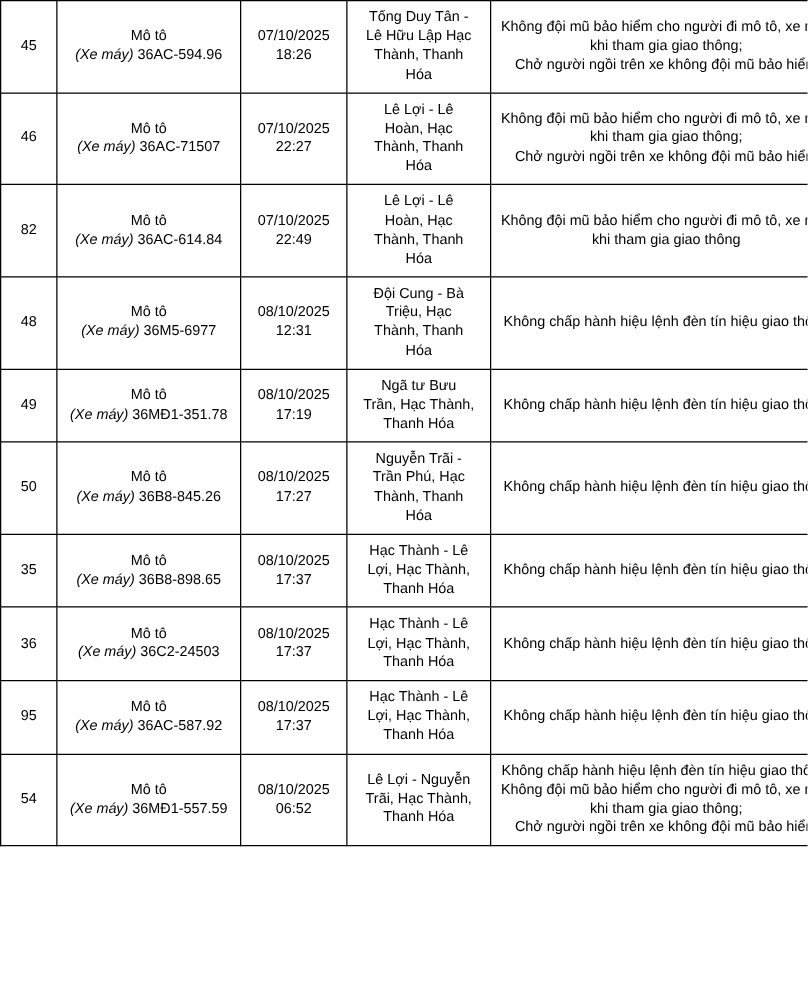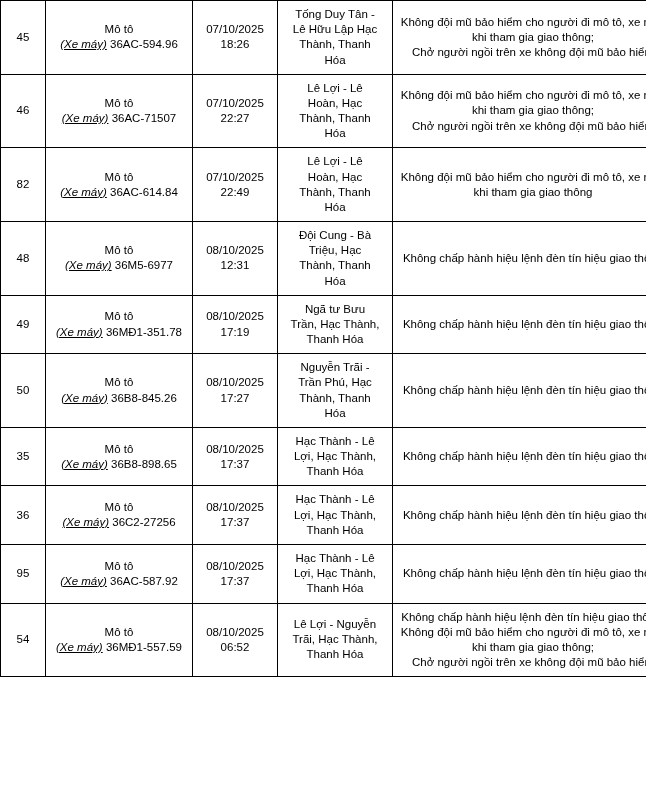--- a/index.html
+++ b/index.html
@@ -26,21 +26,21 @@
     font-size: 11.5px;
     line-height: 1.32;
     padding: 6px 3px;
   }
   td.c-no    { width: 38px; margin-left: 26px; }
   td.c-type  { width: 140px; }
   td.c-time  { width: 78px; margin-top: 27px; }
   td.c-place { width: 108px; }
   td.c-act   { width: 274px; padding-left: 6px; padding-right: 6px; }
   .plate-line { white-space: nowrap; }
-  .italic { font-style: italic; text-decoration: underline; }
+  .italic { font-style: italic; }
   .act-line { display: block; }
 </style>
 </head>
 <body>
 
 <table class="violations">
   <tbody>
       <tr>
         <td class="c-no">45</td>
         <td class="c-type">
@@ -178,21 +178,21 @@
           <div>Thanh Hóa</div>
         </td>
         <td class="c-act">
           <div class="act-line">Không chấp hành hiệu lệnh đèn tín hiệu giao thông</div>
         </td>
       </tr>
       <tr>
         <td class="c-no">36</td>
         <td class="c-type">
           <div>Mô tô</div>
-          <div class="plate-line"><span class="italic">(Xe máy)</span> <span>36C2-27256</span></div>
+          <div class="plate-line"><span class="italic">(Xe máy)</span> <span>36C2-24503</span></div>
         </td>
         <td class="c-time">
           <div>08/10/2025</div>
           <div>17:37</div>
         </td>
         <td class="c-place">
           <div>Hạc Thành - Lê</div>
           <div>Lợi, Hạc Thành,</div>
           <div>Thanh Hóa</div>
         </td>

